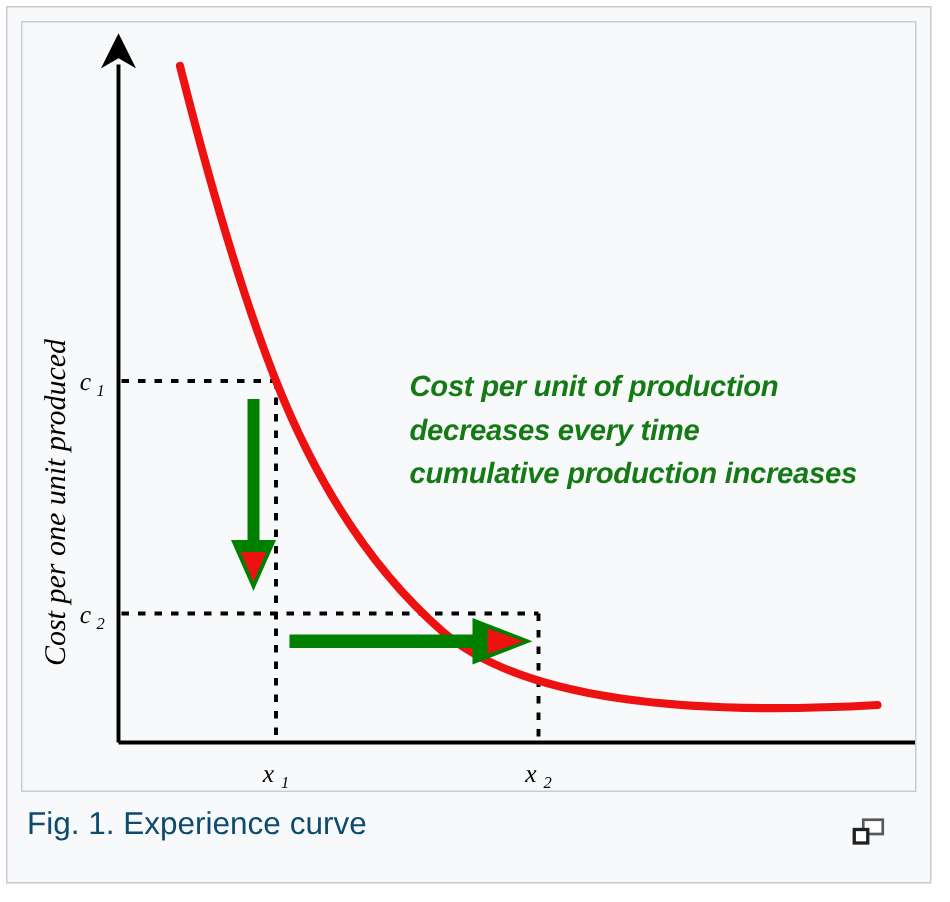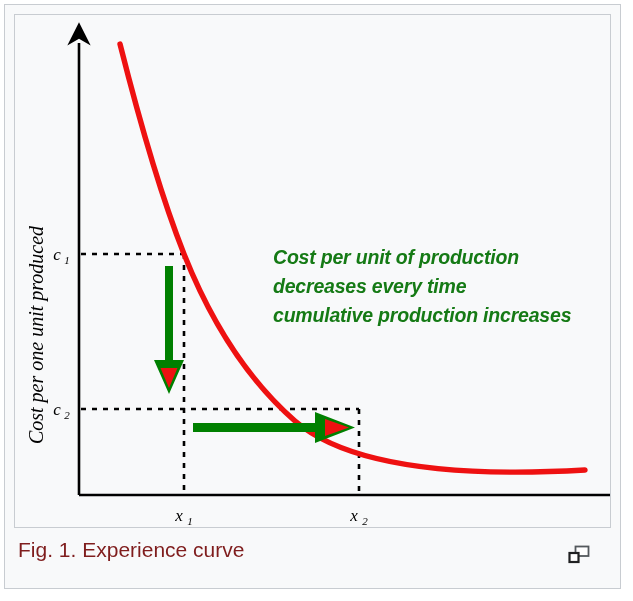--- a/index.html
+++ b/index.html
@@ -56,21 +56,21 @@
     padding: 4px 2px 0 2px;
   }
 
   .caption-text {
     position: absolute;
     left: 4px;
     top: 4px;
     font-family: "Liberation Sans", sans-serif;
     font-size: 21px;
     line-height: 26px;
-    color: #7f1d1d;
+    color: #0c4a6e;
     white-space: nowrap;
   }
 
   .enlarge-icon {
     position: absolute;
     right: 21px;
     top: 12px;
     width: 22px;
     height: 20px;
     cursor: pointer;

